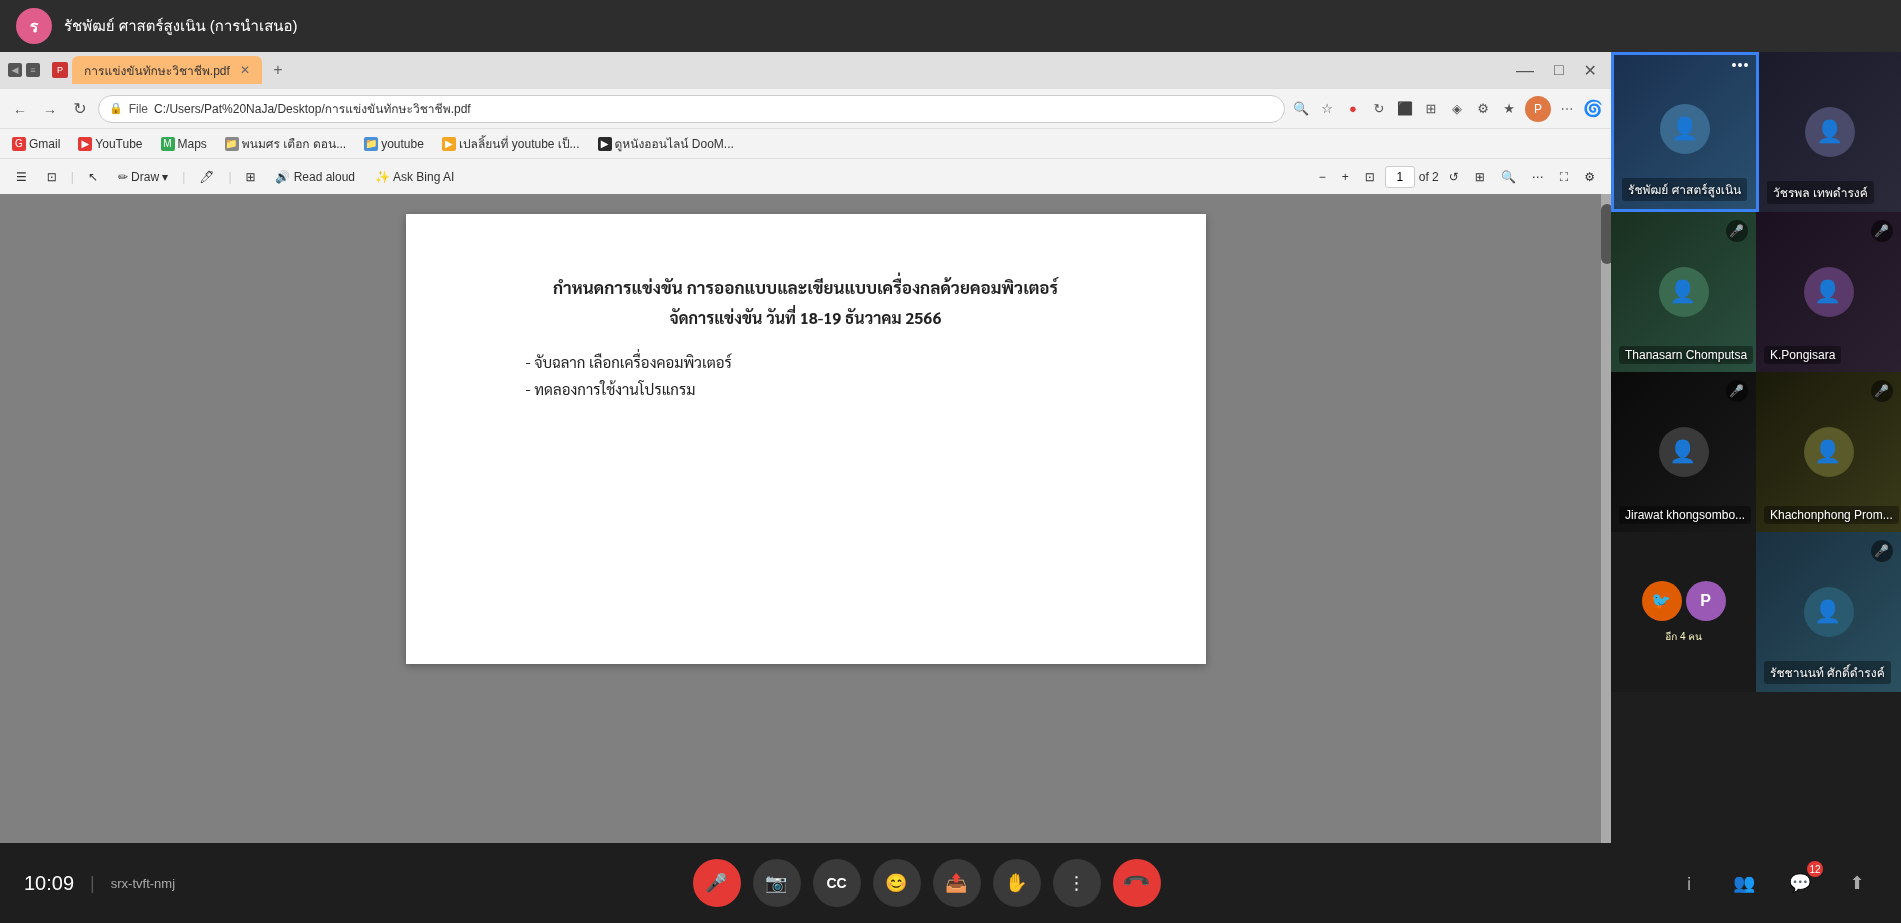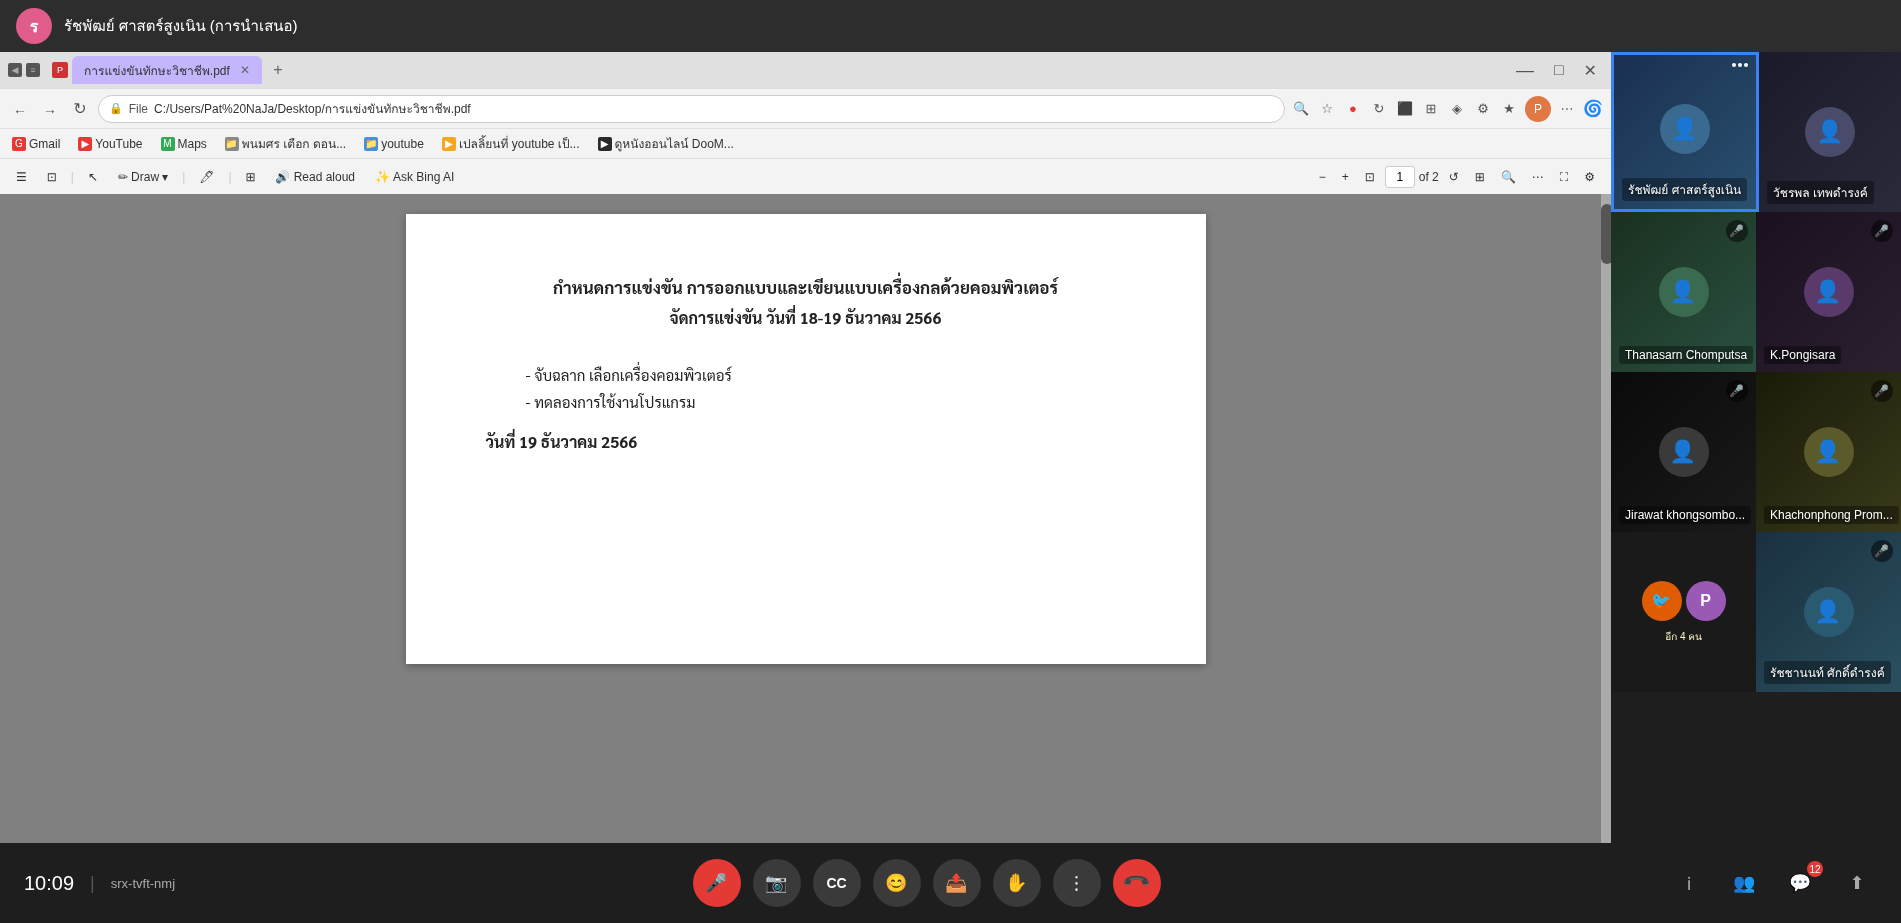--- a/index.html
+++ b/index.html
@@ -56,21 +56,21 @@
       padding: 0 8px;
       gap: 4px;
     }
     #browser-tab-icon {
       width: 16px; height: 16px;
       background: #cc3333;
       border-radius: 3px;
       flex-shrink: 0;
     }
     #browser-tab {
-      background: #c4b5fd;
+      background: #fdba74;
       height: 28px;
       display: flex;
       align-items: center;
       padding: 0 12px;
       border-radius: 6px 6px 0 0;
       font-size: 12px;
       color: #333;
       gap: 6px;
       position: relative;
     }
@@ -210,21 +210,21 @@
       text-align: center;
       font-size: 17px;
       font-weight: bold;
       margin-bottom: 6px;
       line-height: 1.6;
     }
     .pdf-subtitle {
       text-align: center;
       font-size: 16px;
       font-weight: bold;
-      margin-bottom: 37px;
+      margin-bottom: 24px;
     }
     .pdf-section-title {
       font-size: 16px;
       font-weight: bold;
       margin-bottom: 12px;
     }
     .pdf-item {
       font-size: 15px;
       margin-left: 40px;
       margin-bottom: 8px;
@@ -502,21 +502,20 @@
 
     <div id="pdf-content" style="position:relative;">
       <div id="pdf-page">
         <div class="pdf-title">กำหนดการแข่งขัน การออกแบบและเขียนแบบเครื่องกลด้วยคอมพิวเตอร์</div>
         <div class="pdf-subtitle">จัดการแข่งขัน วันที่ 18-19 ธันวาคม 2566</div>
         <div class="pdf-section-gap">
           <div class="pdf-item">- จับฉลาก เลือกเครื่องคอมพิวเตอร์</div>
           <div class="pdf-item">- ทดลองการใช้งานโปรแกรม</div>
         </div>
         <div>
-          <div class="pdf-section-title">วันที่ 19 ธันวาคม 2566</div>
         </div>
       </div>
 
       <div style="position:absolute;right:0;top:0;bottom:0;width:10px;background:#aaa;border-radius:0;">
         <div class="scroll-thumb"></div>
       </div>
     </div>
   </div>
 
   <div id="participant-grid">

